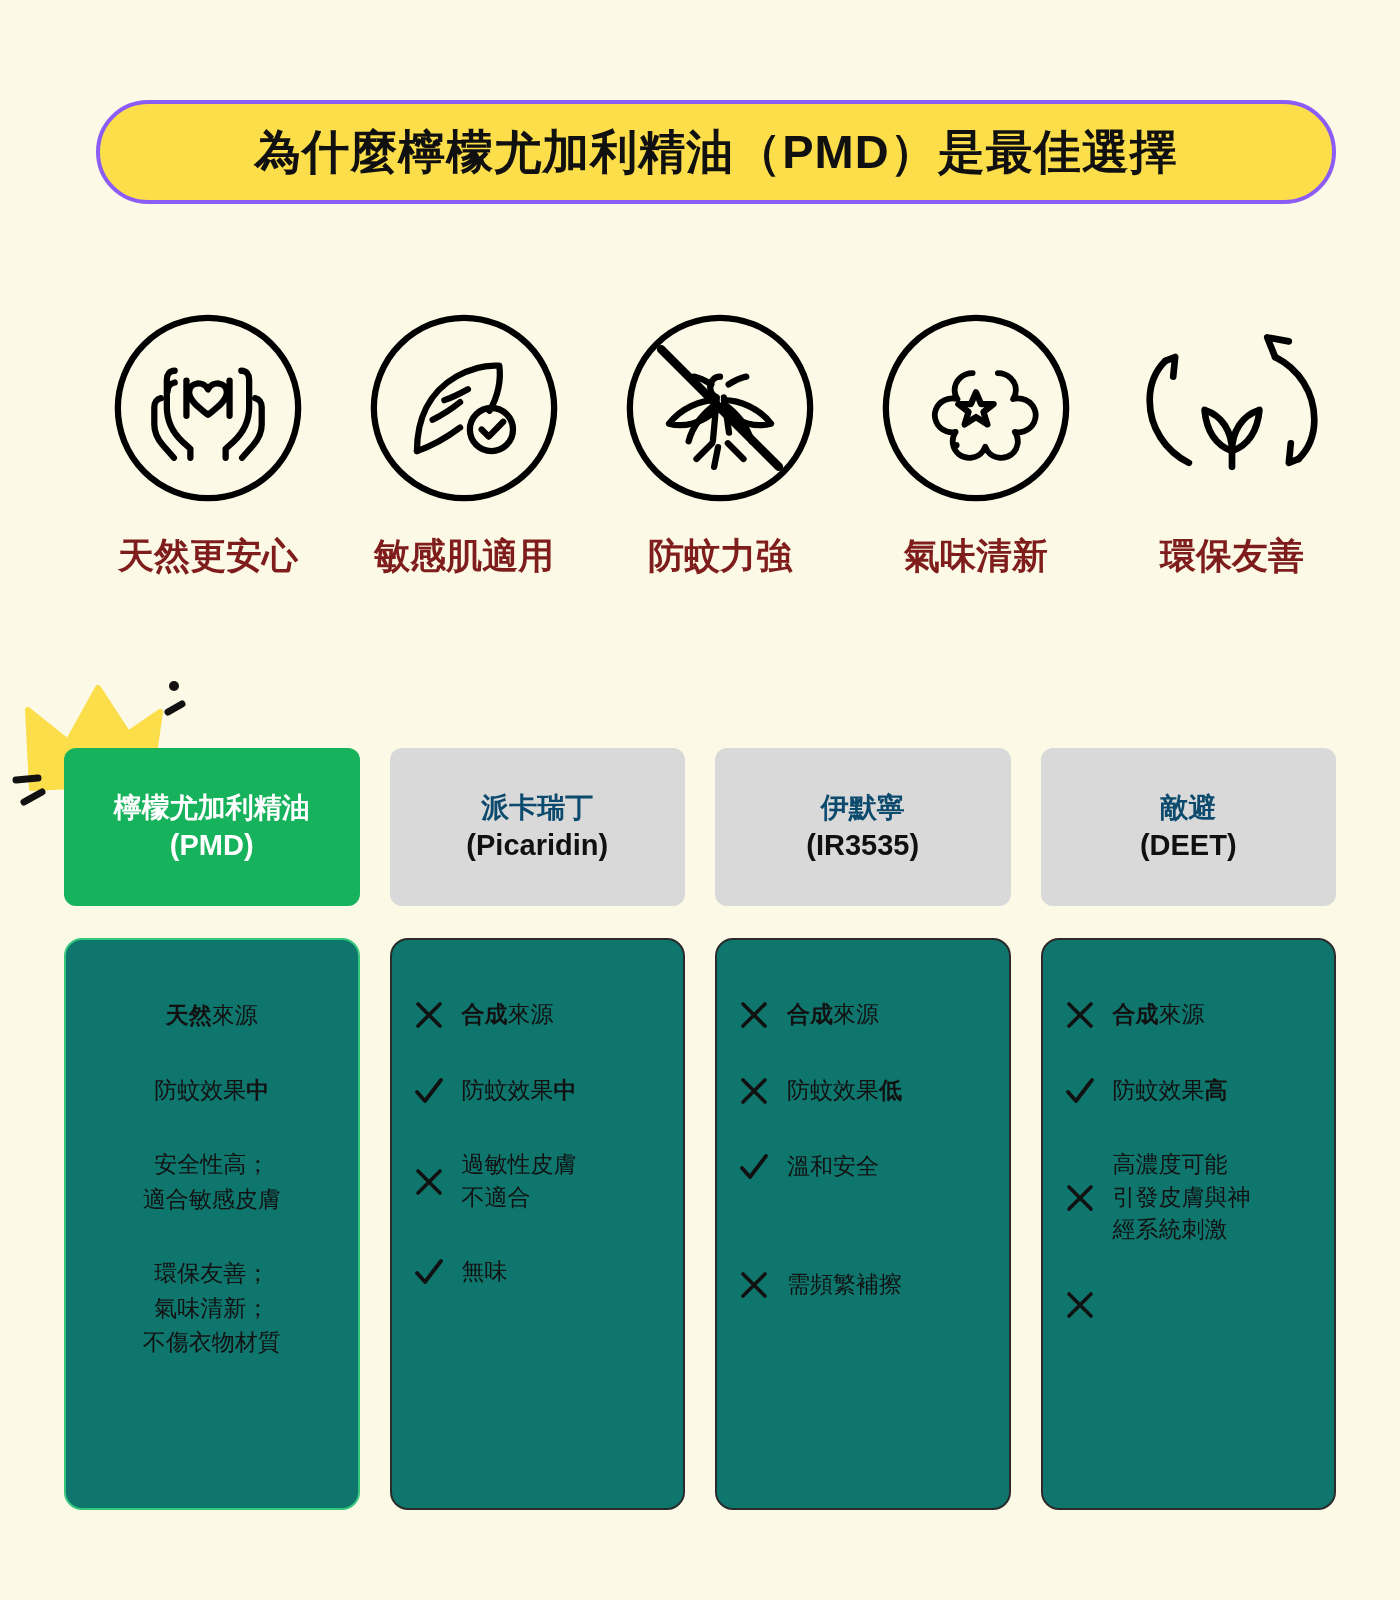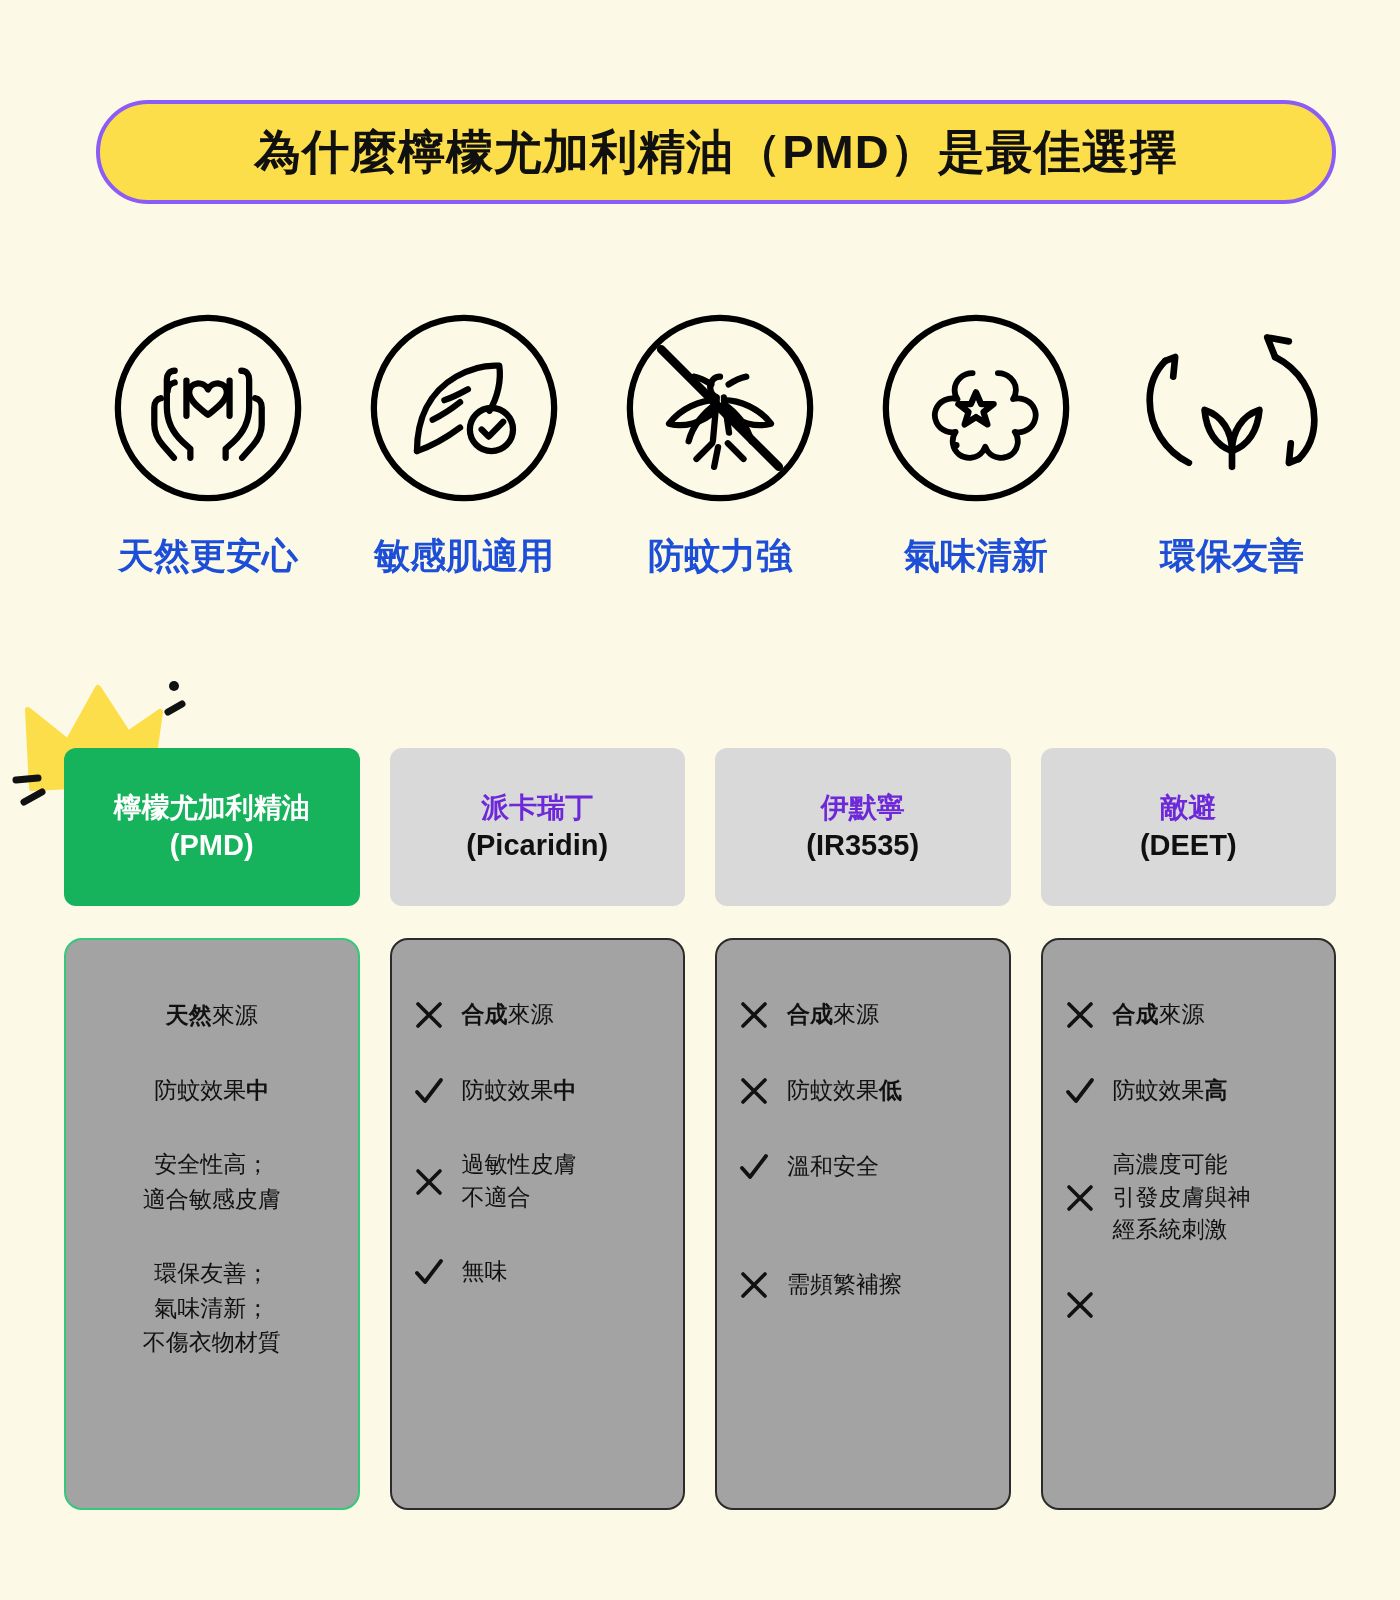--- a/index.html
+++ b/index.html
@@ -59,21 +59,21 @@
     width: 196px;
     height: 196px;
     display: flex;
     align-items: center;
     justify-content: center;
   }
   .benefit .caption {
     margin-top: 26px;
     font-size: 36px;
     font-weight: bold;
-    color: #1d4ed8;
+    color: #7f1d1d;
     white-space: nowrap;
   }
 
   
   .crown {
     position: absolute;
     left: 10px;
     top: 660px;
     width: 190px;
     height: 150px;
@@ -98,34 +98,34 @@
     flex-direction: column;
     align-items: center;
     justify-content: center;
     text-align: center;
     line-height: 1.34;
   }
   .col-head.highlight { background: #17B25C; }
   .col-head .name {
     font-size: 28px;
     font-weight: bold;
-    color: #6d28d9;
+    color: #0c4a6e;
   }
   .col-head.highlight .name { color: #ffffff; }
   .col-head .sub {
     font-size: 29px;
     font-weight: bold;
     color: #101010;
   }
   .col-head.highlight .sub { color: #ffffff; }
 
   .col-body {
     margin-top: 32px;
     min-height: 572px;
-    background: #a3a3a3;
+    background: #0f766e;
     border: 2px solid #2b2b2b;
     border-radius: 18px;
     padding: 56px 20px 28px 20px;
     display: flex;
     flex-direction: column;
     gap: 40px;
   }
   .col-body.highlight-body {
     border-color: #35C77B;
     align-items: center;

